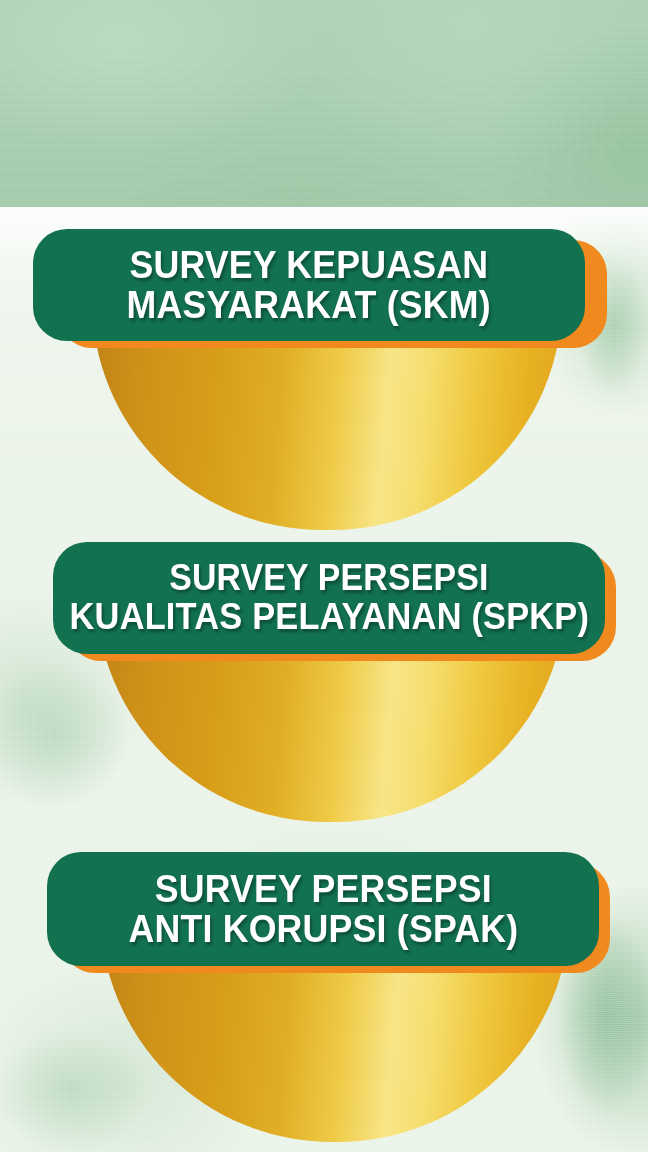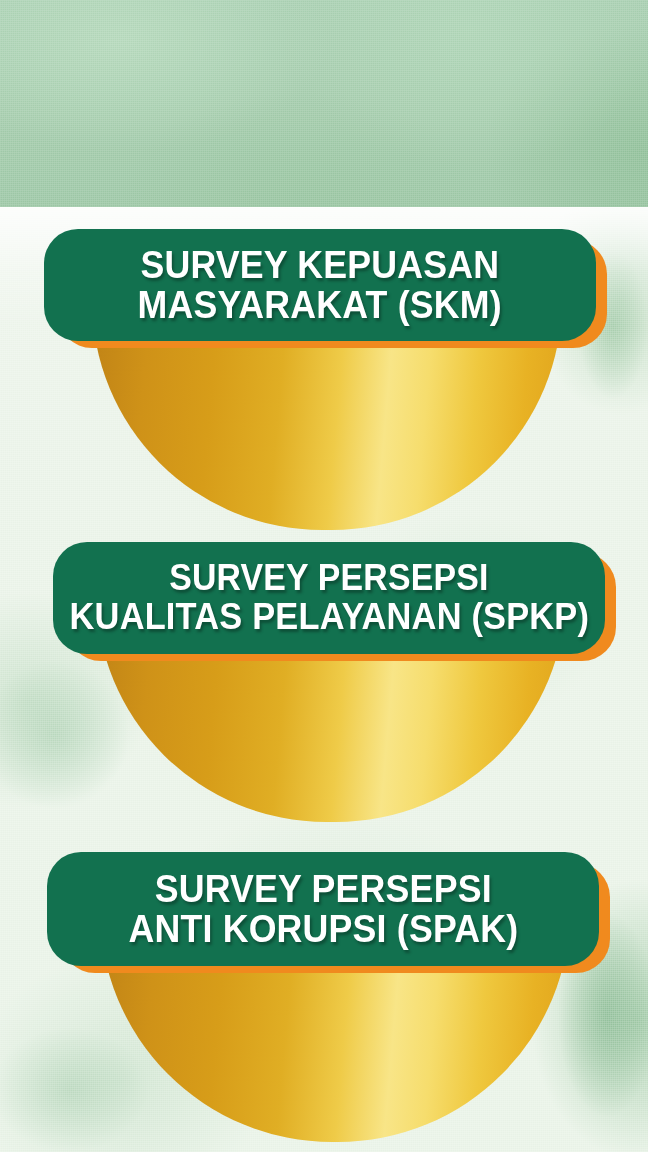--- a/index.html
+++ b/index.html
@@ -165,21 +165,21 @@
   <div class="wash-right-a"></div>
   <div class="wash-right-b"></div>
   <div class="bg-noise"></div>
   <div class="bg-band"></div>
   <div class="bg-band-noise"></div>
   <div class="bg-band-feather"></div>
 
   <div class="block">
     <div class="semi" style="left:92px; top:300px; width:470px; height:230px;"></div>
     <div class="card-shadow" style="left:58px; top:240px; width:549px; height:108px;"></div>
-    <div class="card" id="card1" style="left:44px; top:229px; width:552px; height:112px;">
+    <div class="card" id="card1" style="left:33px; top:229px; width:552px; height:112px;">
       <div class="card-line">SURVEY KEPUASAN</div>
       <div class="card-line">MASYARAKAT (SKM)</div>
     </div>
   </div>
 
   <div class="block">
     <div class="semi" style="left:96px; top:592px; width:470px; height:230px;"></div>
     <div class="card-shadow" style="left:67px; top:553px; width:549px; height:108px;"></div>
     <div class="card" id="card2" style="left:53px; top:542px; width:552px; height:112px;">
       <div class="card-line">SURVEY PERSEPSI</div>

